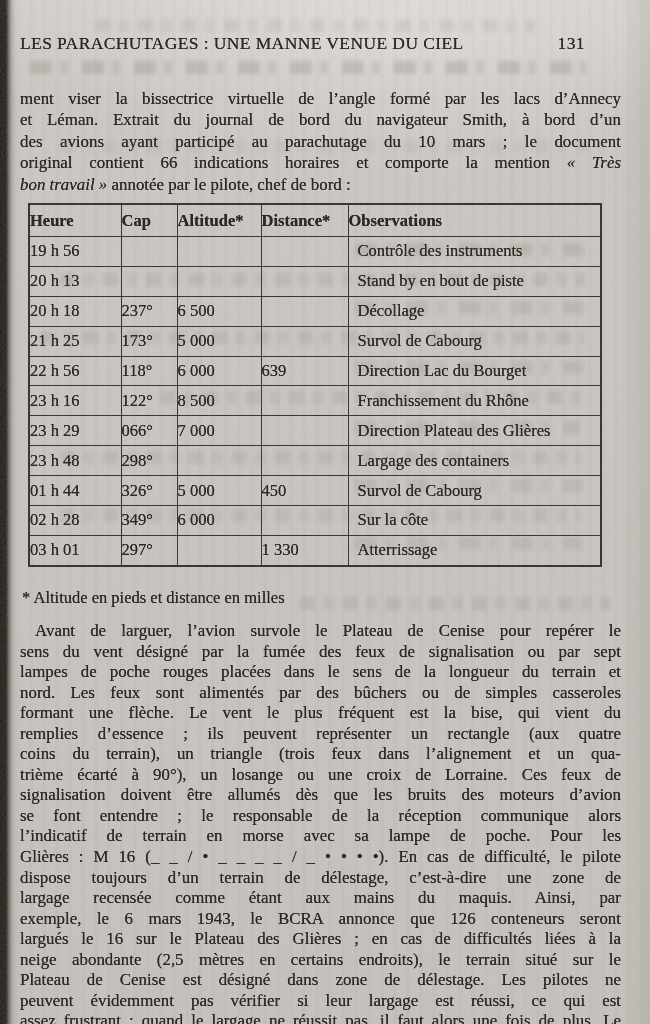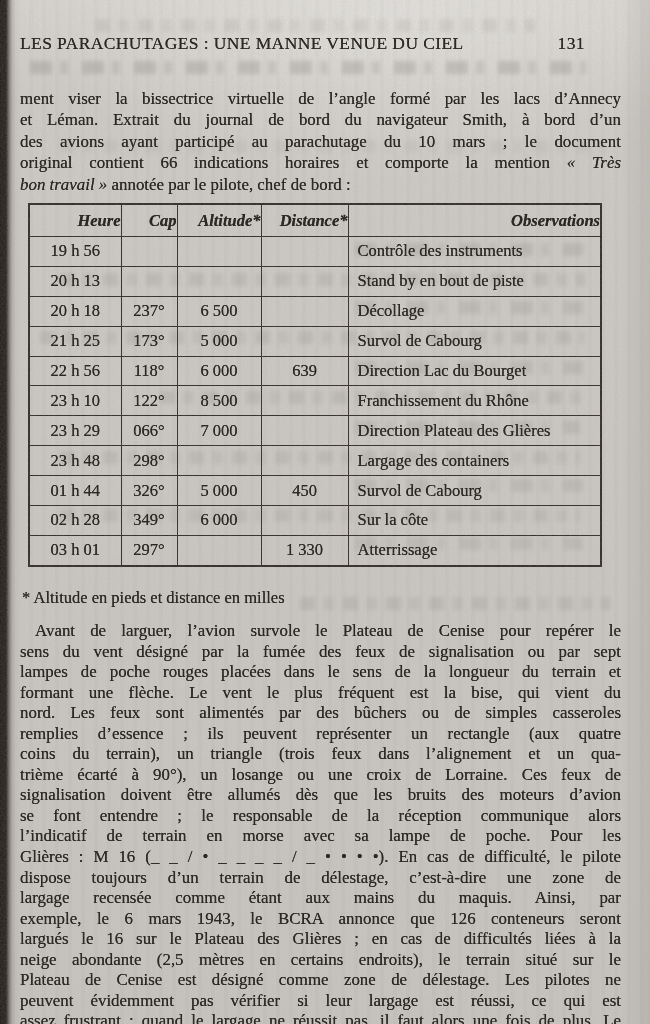--- a/index.html
+++ b/index.html
@@ -35,22 +35,22 @@
   #intro { position:absolute; left:20px; top:88px; width:601px; z-index:2; font-size:16.9px; }
   .iline { height:21.4px; line-height:21.4px; overflow:hidden; text-align:justify; }
   .iline::after { content:""; display:inline-block; width:100%; height:0; }
   .iline.last { text-align:left; } .iline.last::after { content:none; }
   .it { font-style:italic; }
   
   #logtable { position:absolute; left:28px; top:203px; width:572px; z-index:2;
     border-collapse:collapse; table-layout:fixed; font-size:16.5px;
     border:2.6px solid #2e2822; }
   #logtable th, #logtable td { border:1.6px solid #2e2822; padding:0; overflow:hidden; white-space:nowrap; }
-  #logtable th { height:31px; font-weight:700; text-align:right;font-style:italic; }
-  #logtable td { height:28.9px; text-align:center; }
+  #logtable th { height:31px; font-weight:700; text-align:left; }
+  #logtable td { height:28.9px; }
   #logtable td.obs { text-align:left; padding-left:9px; }
   
   #footnote { position:absolute; left:22px; top:588px; z-index:2; font-size:16.5px; }
   
   #bodytext { position:absolute; left:20px; top:621px; width:601px; z-index:2; font-size:16.9px; }
   .bline { height:20.55px; line-height:20.55px; overflow:hidden; text-align:justify; }
   .bline::after { content:""; display:inline-block; width:100%; height:0; }
   .bline.indent { text-indent:15px;font-family:Liberation Serif, serif; }
   
   #grain { position:absolute; inset:0; z-index:5; pointer-events:none; opacity:.5; }
@@ -137,21 +137,21 @@
       <td class="obs">Survol de Cabourg</td>
     </tr>
     <tr>
       <td>22 h 56</td>
       <td>118°</td>
       <td>6 000</td>
       <td>639</td>
       <td class="obs">Direction Lac du Bourget</td>
     </tr>
     <tr>
-      <td>23 h 10</td>
+      <td>23 h 16</td>
       <td>122°</td>
       <td>8 500</td>
       <td></td>
       <td class="obs">Franchissement du Rhône</td>
     </tr>
     <tr>
       <td>23 h 29</td>
       <td>066°</td>
       <td>7 000</td>
       <td></td>
@@ -187,35 +187,35 @@
     </tr>
   </tbody>
     </table>
 
   <div id="footnote" class="txt">* Altitude en pieds et distance en milles</div>
 
   <div id="bodytext" class="txt">
     <div class="bline indent">Avant de larguer, l’avion survole le Plateau de Cenise pour repérer le</div>
     <div class="bline">sens du vent désigné par la fumée des feux de signalisation ou par sept</div>
     <div class="bline">lampes de poche rouges placées dans le sens de la longueur du terrain et</div>
+    <div class="bline">nord. Les feux sont alimentés par des bûchers ou de simples casseroles</div>
     <div class="bline">formant une flèche. Le vent le plus fréquent est la bise, qui vient du</div>
-    <div class="bline">nord. Les feux sont alimentés par des bûchers ou de simples casseroles</div>
     <div class="bline">remplies d’essence ; ils peuvent représenter un rectangle (aux quatre</div>
     <div class="bline">coins du terrain), un triangle (trois feux dans l’alignement et un qua-</div>
     <div class="bline">trième écarté à 90°), un losange ou une croix de Lorraine. Ces feux de</div>
     <div class="bline">signalisation doivent être allumés dès que les bruits des moteurs d’avion</div>
     <div class="bline">se font entendre ; le responsable de la réception communique alors</div>
     <div class="bline">l’indicatif de terrain en morse avec sa lampe de poche. Pour les</div>
     <div class="bline">Glières : M 16 (_ _ / • _ _ _ _ / _ • • • •). En cas de difficulté, le pilote</div>
     <div class="bline">dispose toujours d’un terrain de délestage, c’est-à-dire une zone de</div>
     <div class="bline">largage recensée comme étant aux mains du maquis. Ainsi, par</div>
     <div class="bline">exemple, le 6 mars 1943, le BCRA annonce que 126 conteneurs seront</div>
     <div class="bline">largués le 16 sur le Plateau des Glières ; en cas de difficultés liées à la</div>
     <div class="bline">neige abondante (2,5 mètres en certains endroits), le terrain situé sur le</div>
-    <div class="bline">Plateau de Cenise est désigné comme zone de délestage. Les pilotes ne</div>
+    <div class="bline">Plateau de Cenise est désigné dans zone de délestage. Les pilotes ne</div>
     <div class="bline">peuvent évidemment pas vérifier si leur largage est réussi, ce qui est</div>
     <div class="bline">assez frustrant ; quand le largage ne réussit pas, il faut alors une fois de plus. Le</div>
   </div>
 
   <div id="right-shade"></div>
   <div id="binding-edge"></div>
 
   <svg id="grain" width="650" height="1024">
     <filter id="noiseF">
       <feTurbulence type="fractalNoise" baseFrequency="0.55" numOctaves="2" stitchTiles="stitch"></feTurbulence>

